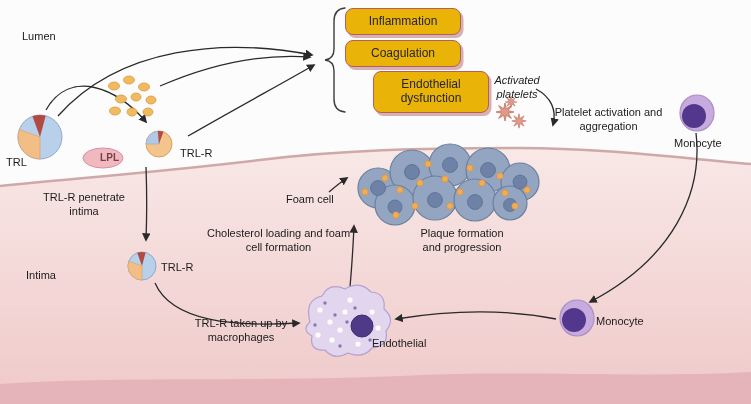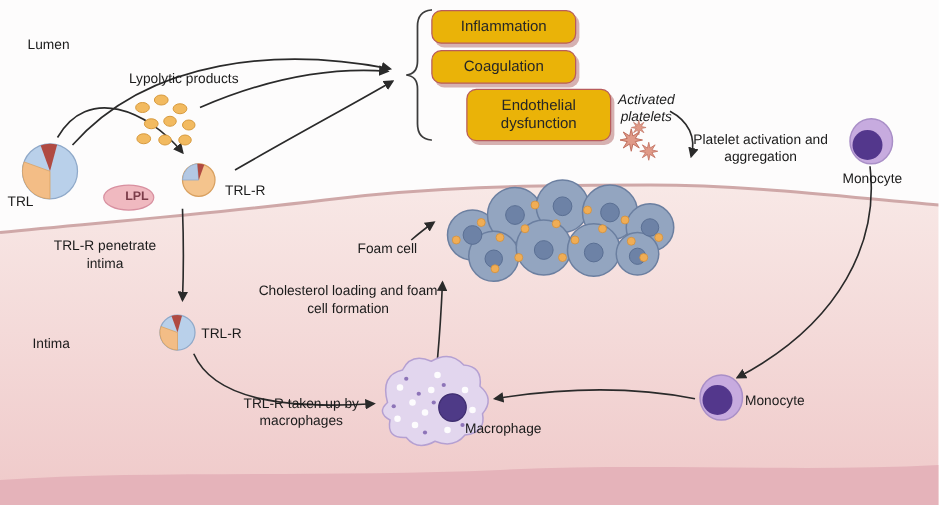--- a/index.html
+++ b/index.html
@@ -181,28 +181,28 @@
       <ellipse cx="577" cy="318" rx="17" ry="18" fill="#c7abdf" stroke="#a98fc7" stroke-width="1.2"></ellipse>
       <circle cx="574" cy="320" r="12" fill="#53378c"></circle>
     </g>
   </svg>
 
   <div class="box" id="box-inflammation">Inflammation</div>
   <div class="box" id="box-coagulation">Coagulation</div>
   <div class="box" id="box-endothelial">Endothelial dysfunction</div>
 
   <div class="lbl" style="left:22px;top:30px;">Lumen</div>
-  <div class="lbl center" style="left:92px;top:57px;width:110px;">Lypolytic products</div>
   <div class="lpl-lbl">LPL</div>
   <div class="lbl" style="left:6px;top:156px;">TRL</div>
   <div class="lbl" style="left:180px;top:147px;">TRL-R</div>
   <div class="lbl center" style="left:482px;top:74px;width:70px;font-style:italic;">Activated platelets</div>
   <div class="lbl center" style="left:551px;top:106px;width:115px;">Platelet activation and aggregation</div>
   <div class="lbl" style="left:674px;top:137px;">Monocyte</div>
   <div class="lbl center" style="left:34px;top:191px;width:100px;">TRL-R penetrate intima</div>
   <div class="lbl" style="left:26px;top:269px;">Intima</div>
   <div class="lbl" style="left:161px;top:261px;">TRL-R</div>
   <div class="lbl center" style="left:206px;top:227px;width:145px;">Cholesterol loading and foam cell formation</div>
   <div class="lbl" style="left:286px;top:193px;">Foam cell</div>
+  <div class="lbl center" style="left:412px;top:227px;width:100px;">Plaque formation and progression</div>
   <div class="lbl center" style="left:186px;top:317px;width:110px;">TRL-R taken up by macrophages</div>
-  <div class="lbl" style="left:372px;top:337px;">Macrophage</div>
+  <div class="lbl" style="left:372px;top:337px;">Endothelial</div>
   <div class="lbl" style="left:596px;top:315px;">Monocyte</div>
 </div>
 
 </body></html>

